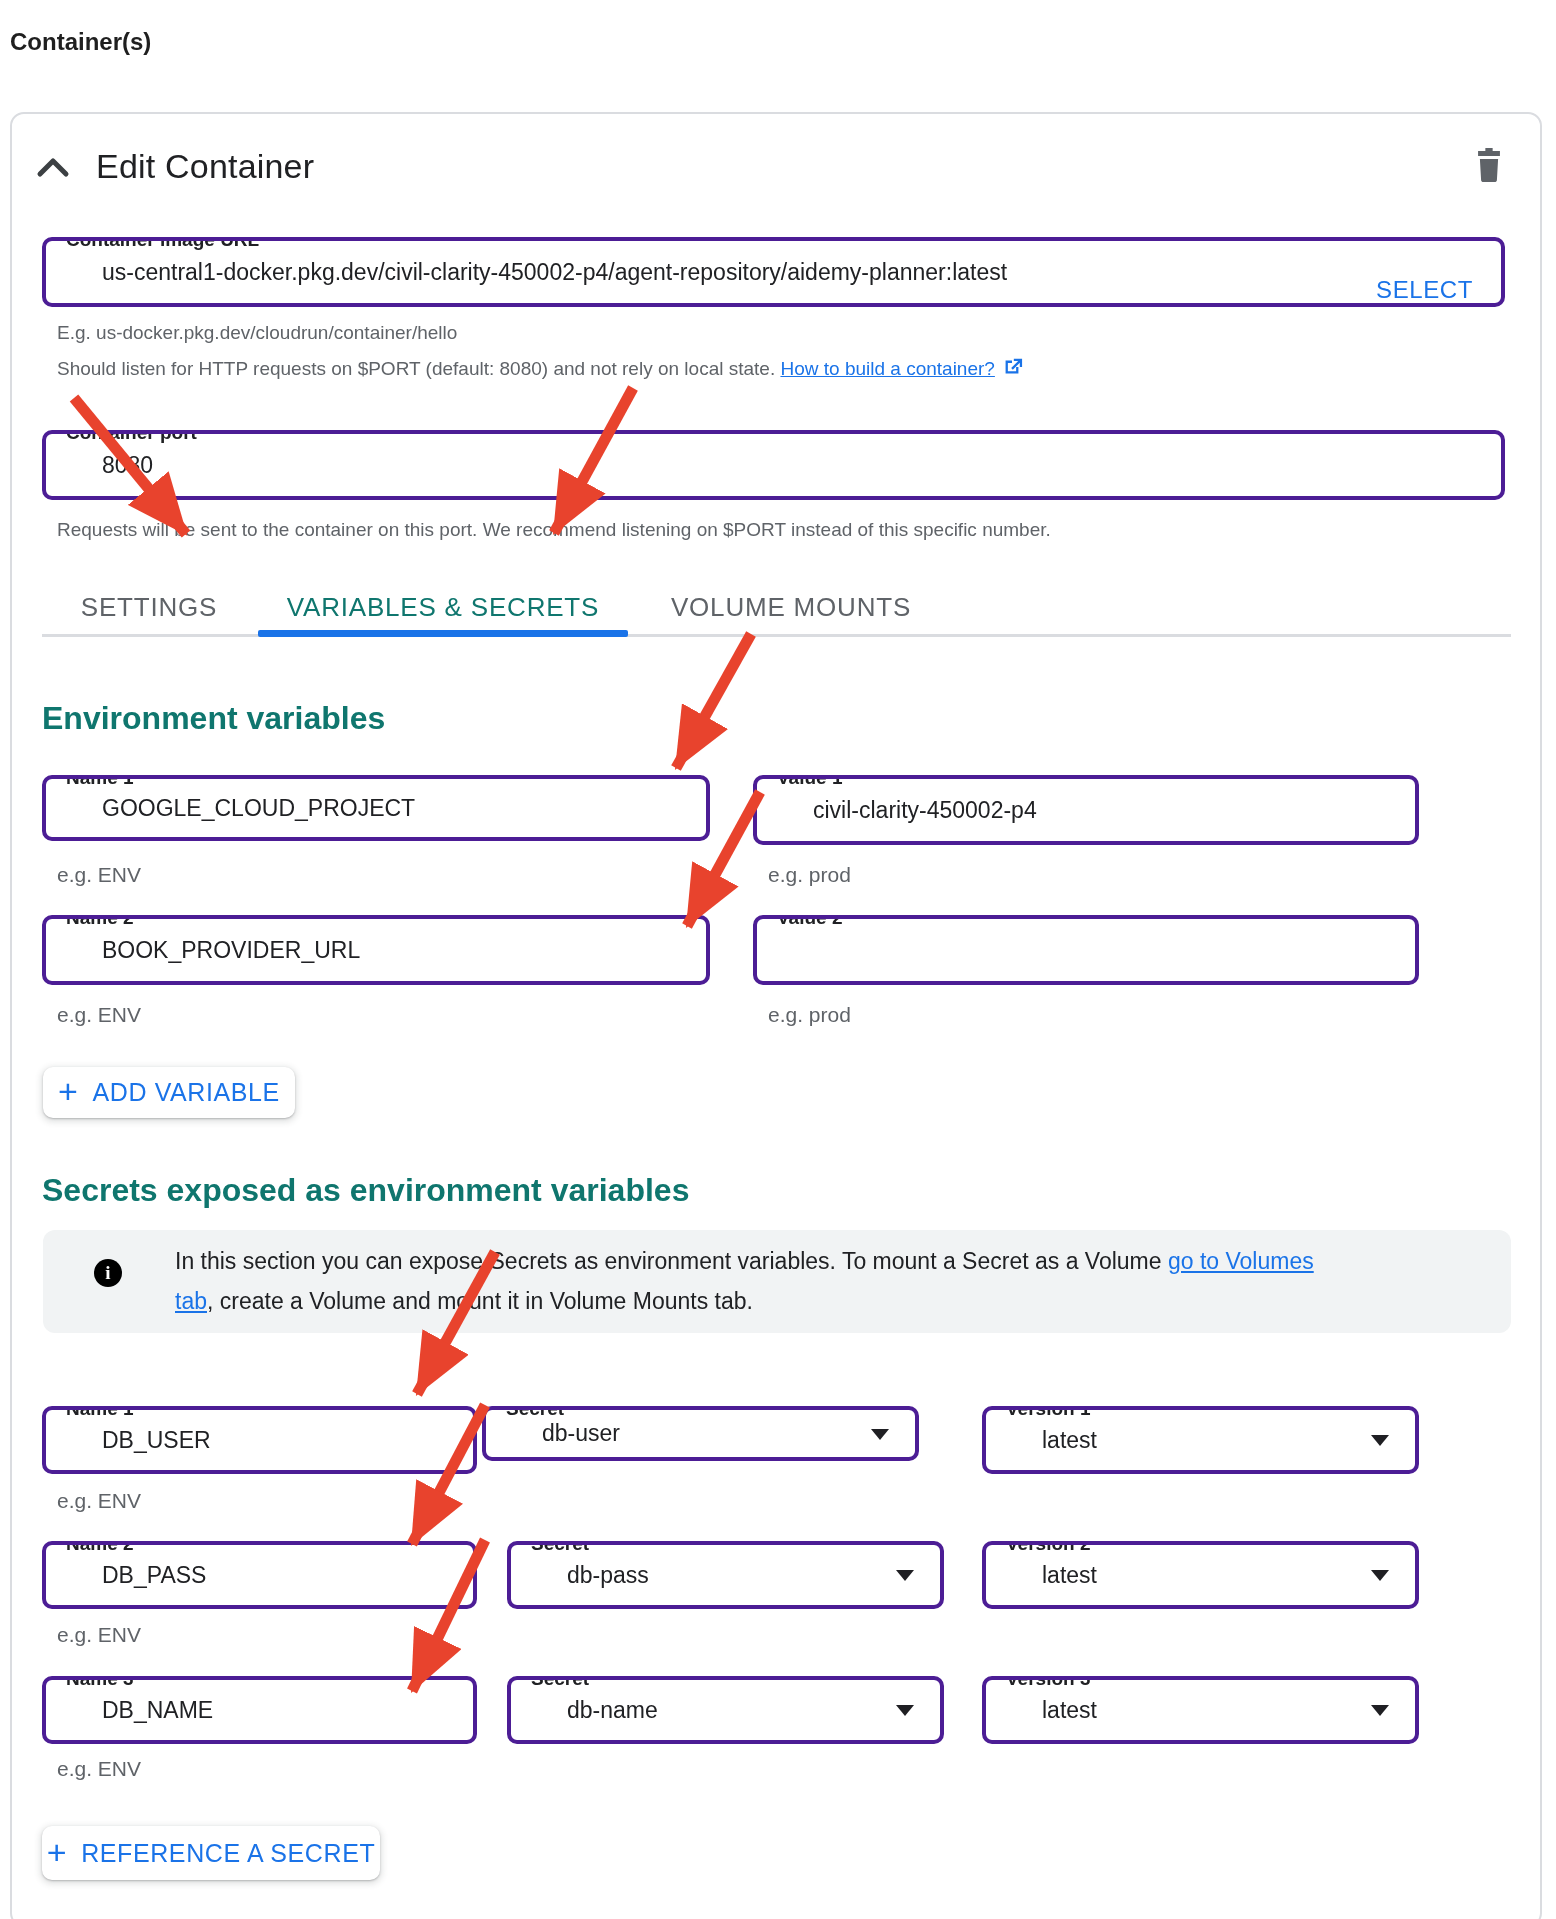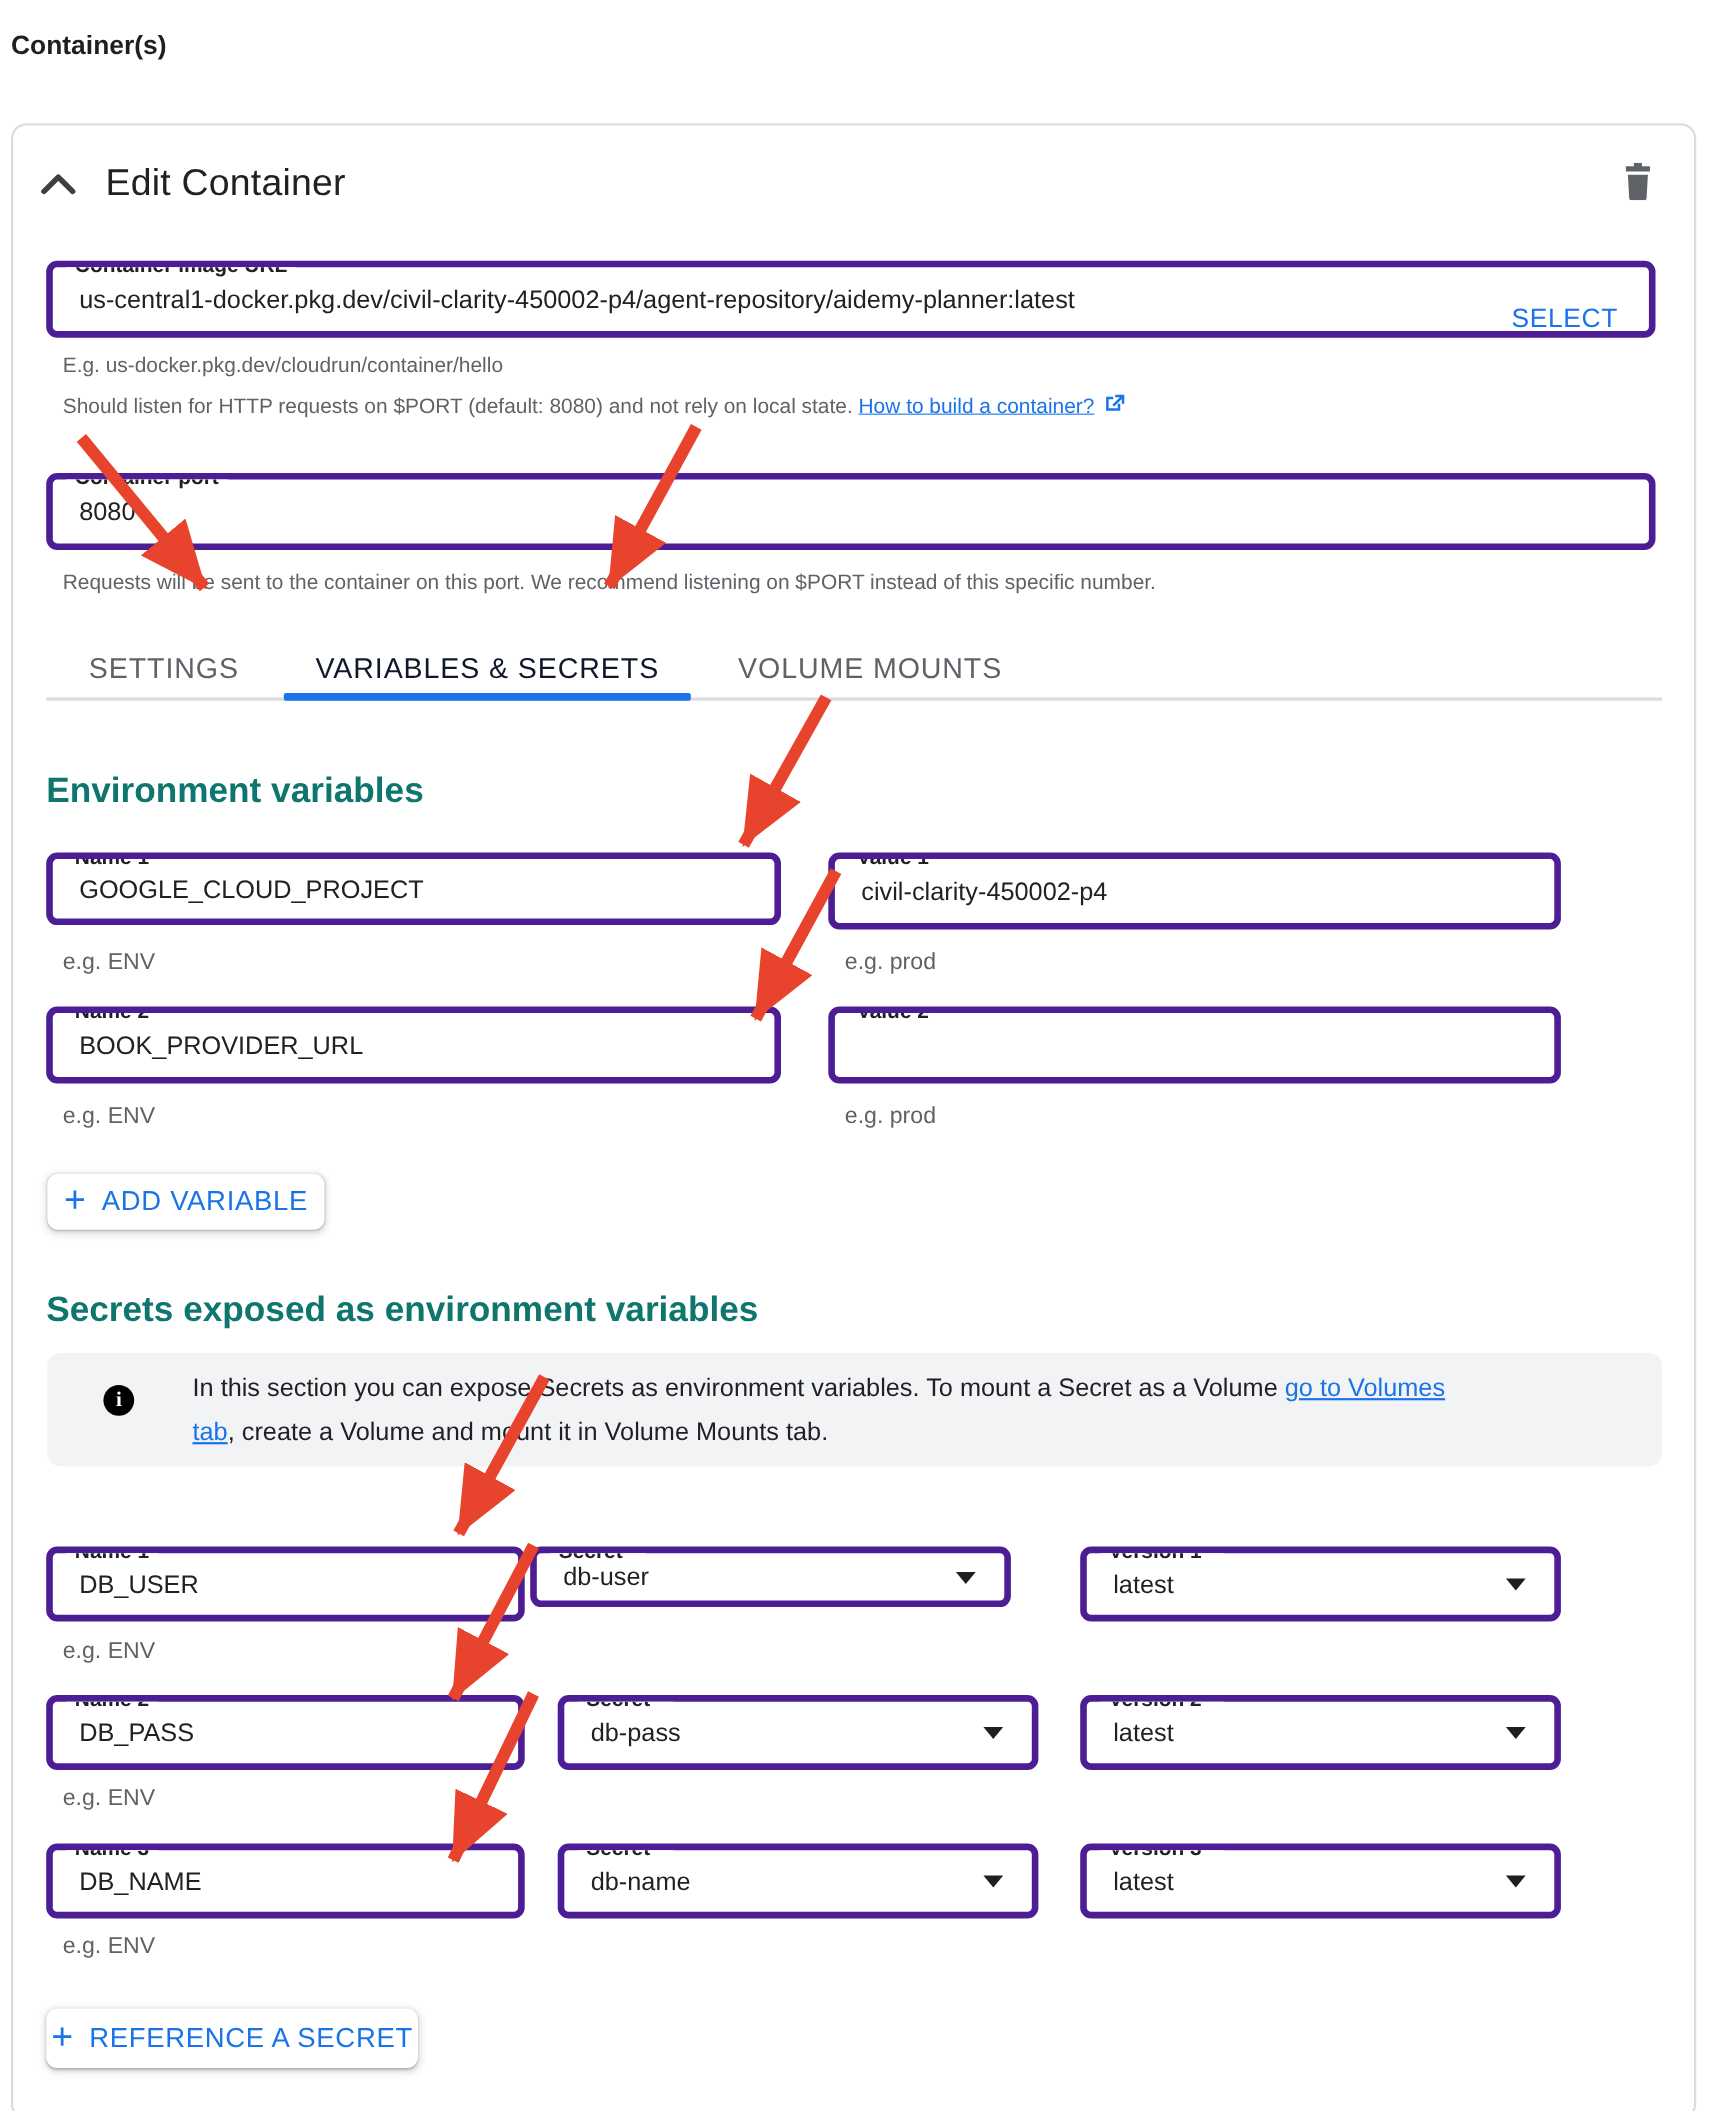--- a/index.html
+++ b/index.html
@@ -9,22 +9,22 @@
   #page-title { left:10px; top:28px; font-size:24px; font-weight:700; color:#1f1f1f; }
   #card { left:10px; top:112px; width:1532px; height:1815px;
           border:2px solid #dadce0; border-radius:14px; background:#fff; }
 
   
   #chevron { left:36px; top:155px; }
   #panel-title { left:96px; top:147px; font-size:34px; font-weight:500; letter-spacing:.2px; }
   #trash-btn { left:1474px; top:148px; width:40px; height:42px; cursor:pointer; }
 
   
-  .field { position:absolute; border:6px solid #4c1d95; border-radius:10px; background:#fff;
-           display:flex; align-items:center; overflow:hidden; }
+  .field { position:absolute; border:4px solid #4c1d95; border-radius:10px; background:#fff;
+           display:flex; align-items:center; overflow:hidden;padding-left:32px; }
   .field .flabel { position:absolute; top:-12px; left:12px; background:#fff; padding:0 8px;
                    font-size:19px; font-weight:600; color:#202124; line-height:22px; white-space:nowrap; }
   .field .fvalue { padding-left:24px; font-size:23px; color:#202124; white-space:nowrap; }
   .hint { position:absolute; font-size:21px; color:#5f6368; white-space:nowrap; }
   .helper { position:absolute; font-size:19px; color:#5f6368; white-space:nowrap; }
   .blue-link { color:#1a73e8; text-decoration:underline; cursor:pointer; }
 
   #url-field   { left:42px;  top:237px; width:1463px; height:70px; }
   #url-select  { position:absolute; right:28px; font-size:24px; font-weight:500; color:#1a73e8;
                  letter-spacing:.6px; cursor:pointer;margin-top:36px; }
@@ -32,21 +32,21 @@
 
   #help1 { left:57px; top:322px; }
   #help2 { left:57px; top:356px; }
   #port-help { left:57px; top:519px; }
   .ext-icon { display:inline-block; vertical-align:-3px; margin-left:6px; }
 
   
   .tab { position:absolute; top:580px; height:54px; display:flex; align-items:center; justify-content:center;
          font-size:26px; font-weight:500; letter-spacing:.8px; color:#5f6368; cursor:pointer; white-space:nowrap; }
   #tab-settings { left:42px;  width:214px; }
-  #tab-variables{ left:258px; width:370px; color:#0f172a; }
+  #tab-variables{ left:258px; width:370px; color:#0f766e; }
   #tab-volumes  { left:630px; width:322px; }
   #tab-divider  { left:42px; top:634px; width:1469px; height:3px; background:#dadce0; }
   #tab-underline{ left:258px; top:630px; width:370px; height:7px; background:#1a73e8; border-radius:2px; }
 
   .section-title { position:absolute; font-size:32px; font-weight:600; color:#0f766e; }
 
   
   .raised-btn { position:absolute; display:flex; align-items:center; justify-content:center; gap:14px;
                 background:#fff; border:none; border-radius:10px; cursor:pointer;
                 box-shadow:0 1px 2px rgba(60,64,67,.3), 0 2px 6px 2px rgba(60,64,67,.15);

